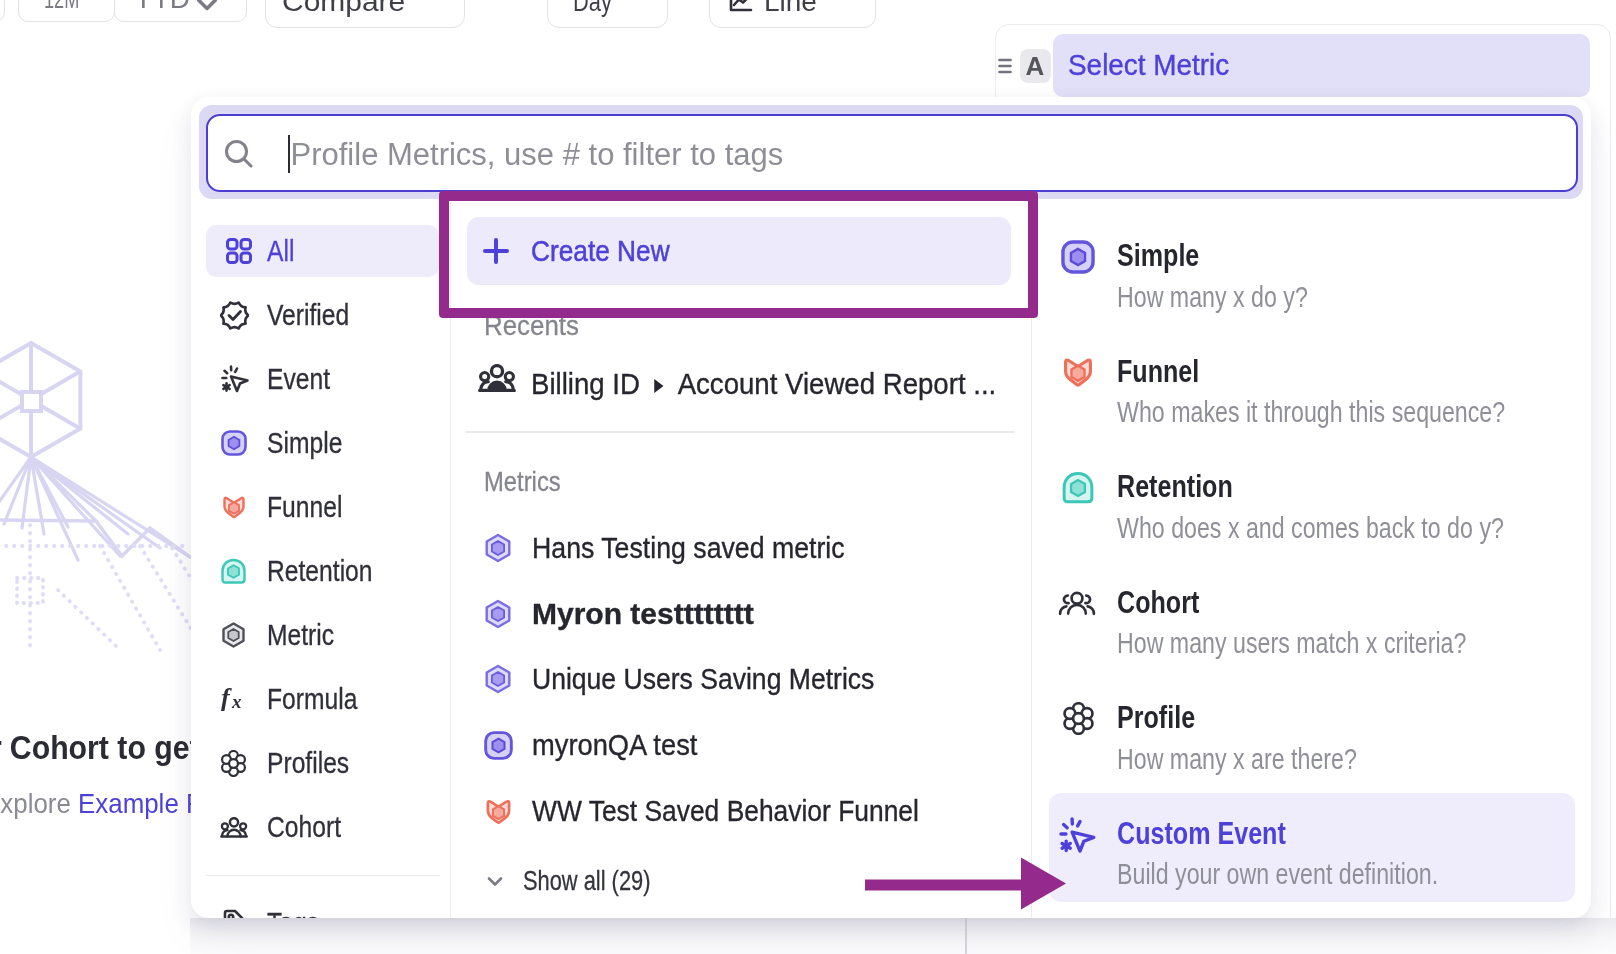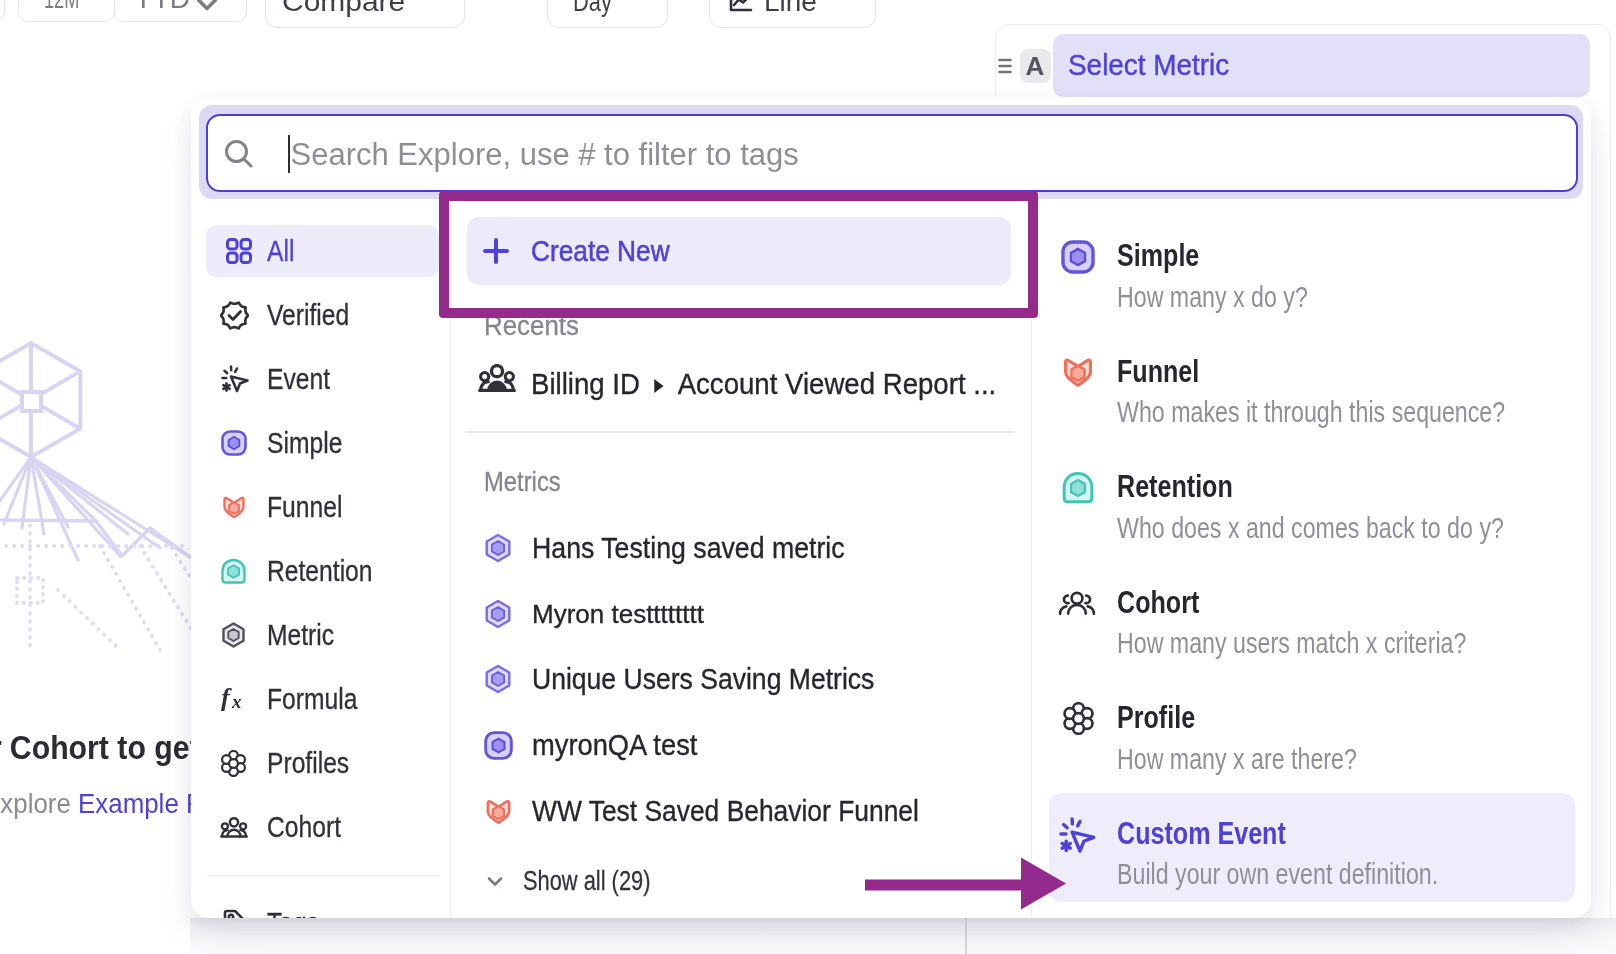--- a/index.html
+++ b/index.html
@@ -79,21 +79,21 @@
 <div class="abs" style="left:191px;top:97px;width:1400px;height:821px;background:#fff;border-radius:18px;box-shadow:0 8px 20px rgba(58,50,105,0.10),0 20px 44px rgba(58,50,105,0.05);overflow:hidden">
 <div class="abs" style="left:8px;top:8px;width:1384px;height:94px;background:#dcd9f5;border-radius:13px"></div>
 <div class="abs" style="left:14.5px;top:17px;width:1372px;height:77.5px;background:#fff;border:2.5px solid #4c3ed1;border-radius:14px"></div>
 <svg style="position:absolute;left:33px;top:42px" width="29" height="29" viewBox="0 0 29 29">
       <g fill="none" stroke="#82828c" stroke-width="3">
         <circle cx="12.5" cy="12.5" r="10"></circle>
         <path d="M20,20 L27,27" stroke-linecap="round"></path>
       </g>
     </svg>
 <div class="abs" style="left:96.5px;top:38px;width:2.5px;height:38px;background:#2a2a33"></div>
-<div style="position:absolute;left:99.5px;top:41.9px;font-size:31px;line-height:31px;color:#8e8e97;font-weight:400;white-space:nowrap">Search Explore, use # to filter to tags</div>
+<div style="position:absolute;left:99.5px;top:41.9px;font-size:31px;line-height:31px;color:#8e8e97;font-weight:400;white-space:nowrap">Profile Metrics, use # to filter to tags</div>
 <div class="abs" style="left:258.5px;top:102px;width:1.5px;height:719px;background:#ececf0"></div>
 <div class="abs" style="left:839.5px;top:102px;width:1.5px;height:719px;background:#ececf0"></div>
 <div class="abs" style="left:15px;top:128px;width:233px;height:52px;background:#eeecfa;border-radius:10px"></div>
 <div style="position:absolute;left:76px;top:139.9px;font-size:29px;line-height:29px;color:#4e41d9;font-weight:400;-webkit-text-stroke:0.3px #4e41d9;transform:scaleX(0.85);transform-origin:0 50%;white-space:nowrap">All</div>
 <div style="position:absolute;left:76px;top:203.9px;font-size:29px;line-height:29px;color:#30303a;font-weight:400;-webkit-text-stroke:0.3px #30303a;transform:scaleX(0.85);transform-origin:0 50%;white-space:nowrap">Verified</div>
 <div style="position:absolute;left:76px;top:267.9px;font-size:29px;line-height:29px;color:#30303a;font-weight:400;-webkit-text-stroke:0.3px #30303a;transform:scaleX(0.85);transform-origin:0 50%;white-space:nowrap">Event</div>
 <div style="position:absolute;left:76px;top:331.9px;font-size:29px;line-height:29px;color:#30303a;font-weight:400;-webkit-text-stroke:0.3px #30303a;transform:scaleX(0.85);transform-origin:0 50%;white-space:nowrap">Simple</div>
 <div style="position:absolute;left:76px;top:395.9px;font-size:29px;line-height:29px;color:#30303a;font-weight:400;-webkit-text-stroke:0.3px #30303a;transform:scaleX(0.85);transform-origin:0 50%;white-space:nowrap">Funnel</div>
 <div style="position:absolute;left:76px;top:459.9px;font-size:29px;line-height:29px;color:#30303a;font-weight:400;-webkit-text-stroke:0.3px #30303a;transform:scaleX(0.85);transform-origin:0 50%;white-space:nowrap">Retention</div>
 <div style="position:absolute;left:76px;top:523.9px;font-size:29px;line-height:29px;color:#30303a;font-weight:400;-webkit-text-stroke:0.3px #30303a;transform:scaleX(0.85);transform-origin:0 50%;white-space:nowrap">Metric</div>
@@ -198,21 +198,21 @@
 <div style="position:absolute;left:340px;top:272.4px;font-size:30px;line-height:30px;color:#26262e;font-weight:400;-webkit-text-stroke:0.35px #26262e;transform:scaleX(0.92);transform-origin:0 50%;white-space:nowrap">Billing ID <span style="display:inline-block;width:0;height:0;border-left:10px solid #26262e;border-top:7.5px solid transparent;border-bottom:7.5px solid transparent;margin:0 9px 1px 7px"></span> Account Viewed Report ...</div>
 <div class="abs" style="left:275px;top:334px;width:548px;height:1.5px;background:#e9e9ed"></div>
 <div style="position:absolute;left:293px;top:371.4px;font-size:28px;line-height:28px;color:#85858f;font-weight:400;-webkit-text-stroke:0.3px #85858f;transform:scaleX(0.85);transform-origin:0 50%;white-space:nowrap">Metrics</div>
 <div style="position:absolute;left:341px;top:436.4px;font-size:30px;line-height:30px;color:#26262e;font-weight:400;-webkit-text-stroke:0.35px #26262e;transform:scaleX(0.89);transform-origin:0 50%;white-space:nowrap">Hans Testing saved metric</div>
 <svg style="position:absolute;left:292px;top:436px" width="30" height="30" viewBox="0 0 30 30">
       <g transform="scale(1.0000)">
         <polygon points="15.0,2.0 3.7,8.5 3.7,21.5 15.0,28.0 26.3,21.5 26.3,8.5" fill="#dedaf9" stroke="#7a6ce4" stroke-width="2.4" stroke-linejoin="round"></polygon>
         <polygon points="15.0,8.0 8.9,11.5 8.9,18.5 15.0,22.0 21.1,18.5 21.1,11.5" fill="#a89bf2" stroke="#6a5ce0" stroke-width="1.8" stroke-linejoin="round"></polygon>
       </g>
     </svg>
-<div style="position:absolute;left:341px;top:501.9px;font-size:26px;line-height:30px;color:#26262e;font-weight:400;-webkit-text-stroke:0.35px #26262e;white-space:nowrap">Myron testttttttt</div>
+<div style="position:absolute;left:341px;top:501.9px;font-size:30px;line-height:30px;color:#26262e;font-weight:700;-webkit-text-stroke:0.35px #26262e;white-space:nowrap">Myron testttttttt</div>
 <svg style="position:absolute;left:292px;top:501.5px" width="30" height="30" viewBox="0 0 30 30">
       <g transform="scale(1.0000)">
         <polygon points="15.0,2.0 3.7,8.5 3.7,21.5 15.0,28.0 26.3,21.5 26.3,8.5" fill="#dedaf9" stroke="#7a6ce4" stroke-width="2.4" stroke-linejoin="round"></polygon>
         <polygon points="15.0,8.0 8.9,11.5 8.9,18.5 15.0,22.0 21.1,18.5 21.1,11.5" fill="#a89bf2" stroke="#6a5ce0" stroke-width="1.8" stroke-linejoin="round"></polygon>
       </g>
     </svg>
 <div style="position:absolute;left:341px;top:567.4px;font-size:30px;line-height:30px;color:#26262e;font-weight:400;-webkit-text-stroke:0.35px #26262e;transform:scaleX(0.885);transform-origin:0 50%;white-space:nowrap">Unique Users Saving Metrics</div>
 <svg style="position:absolute;left:292px;top:567px" width="30" height="30" viewBox="0 0 30 30">
       <g transform="scale(1.0000)">
         <polygon points="15.0,2.0 3.7,8.5 3.7,21.5 15.0,28.0 26.3,21.5 26.3,8.5" fill="#dedaf9" stroke="#7a6ce4" stroke-width="2.4" stroke-linejoin="round"></polygon>

